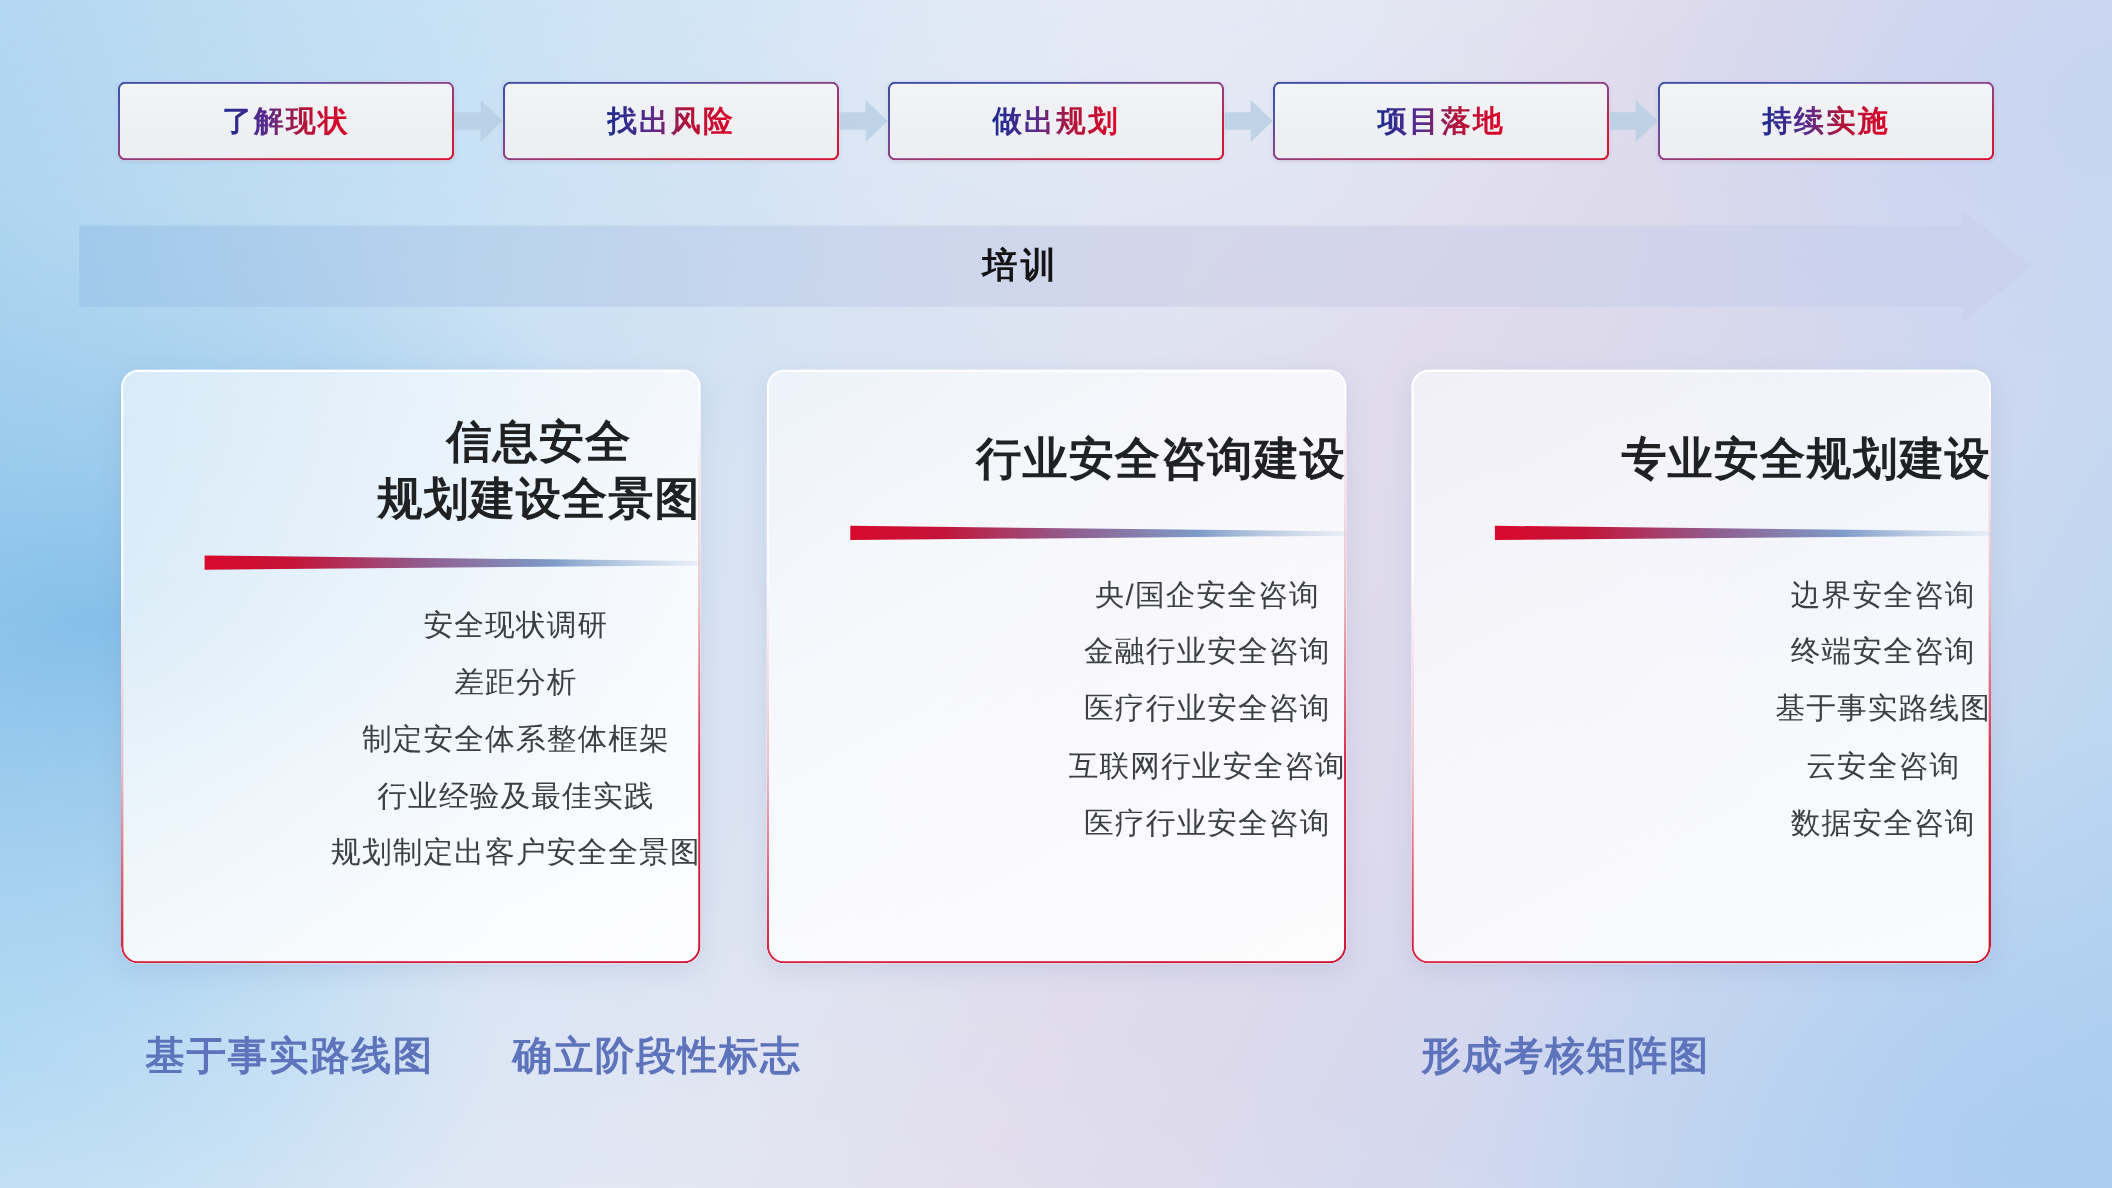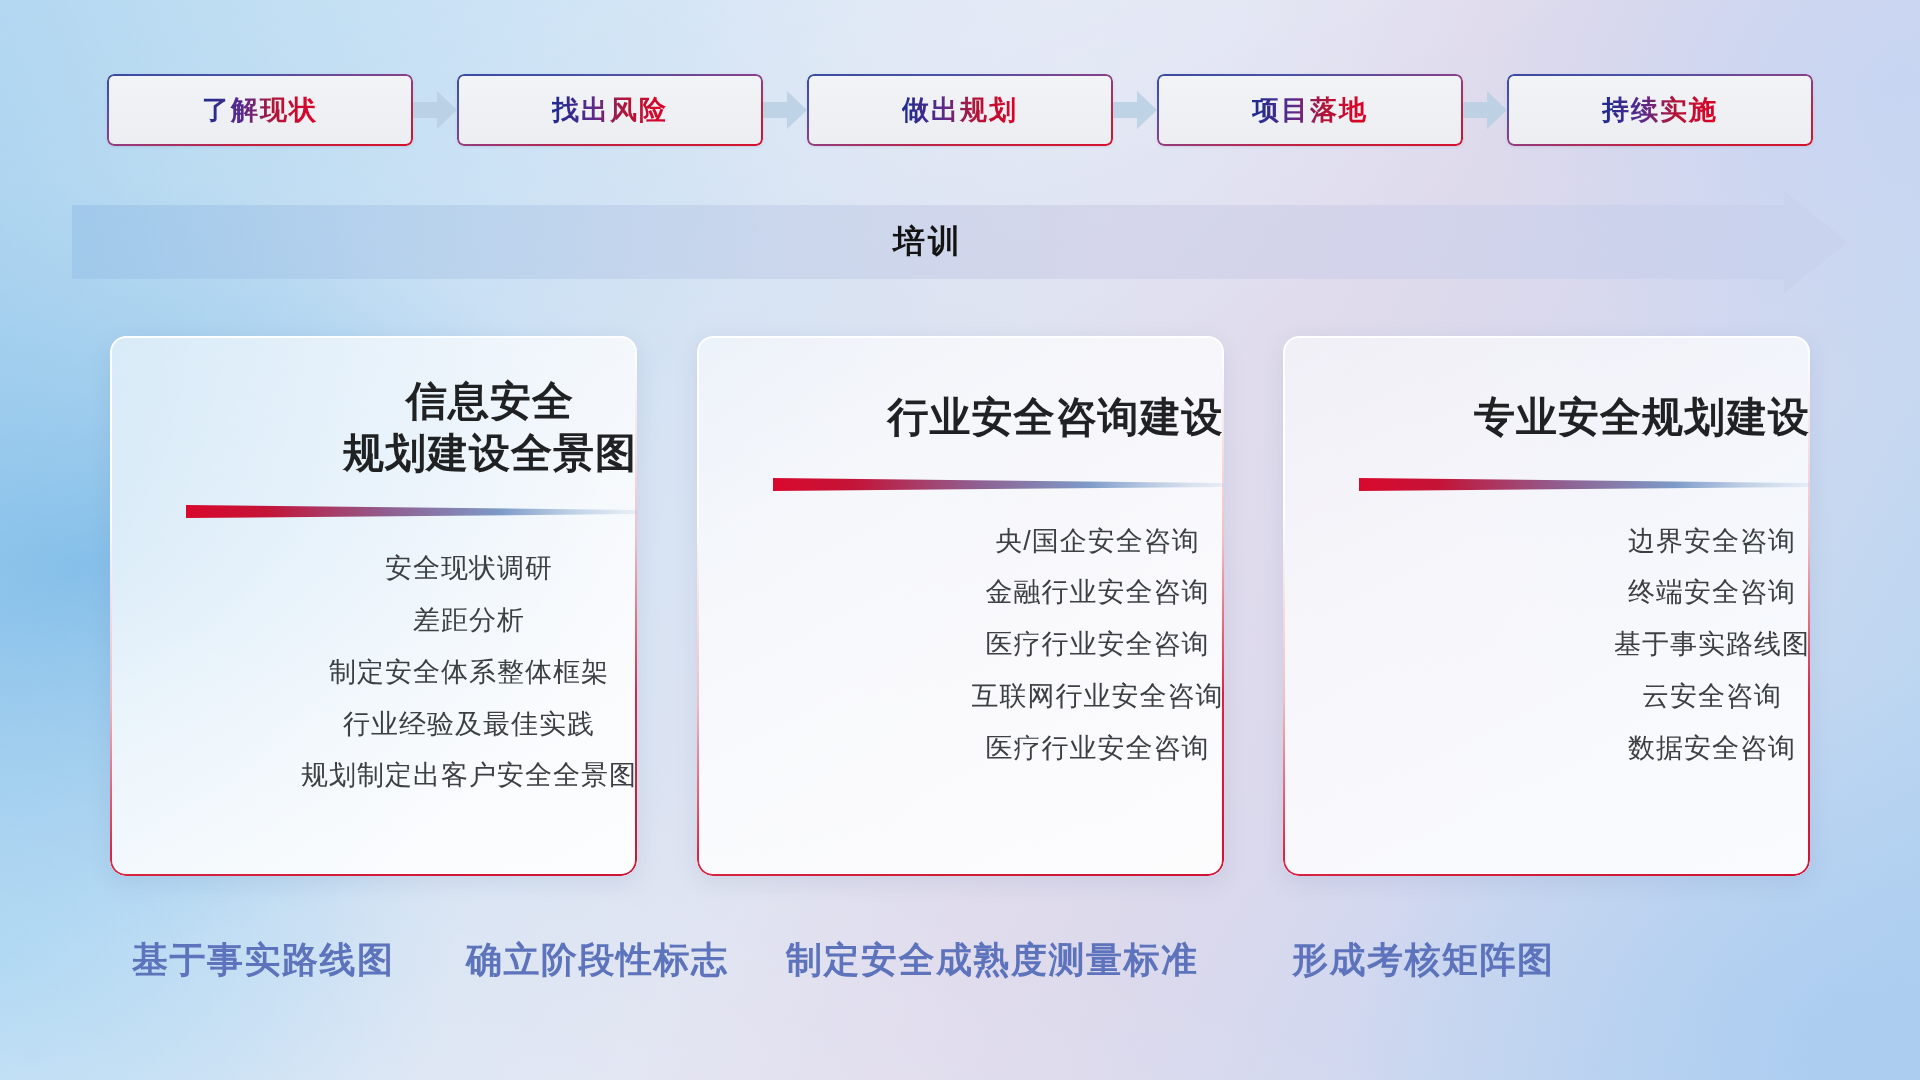--- a/index.html
+++ b/index.html
@@ -292,17 +292,16 @@
           <li>数据安全咨询</li>
         </ul>
       </div>
     </div>
 
   </div>
 
   <div class="captions">
     <div class="caption" style="left:132px;">基于事实路线图</div>
     <div class="caption" style="left:466px;">确立阶段性标志</div>
-    <div class="caption" style="left:786px;">制定安全成熟度测量标准</div>
     <div class="caption" style="left:1292px;">形成考核矩阵图</div>
   </div>
 
 </div>
 
 </body></html>

